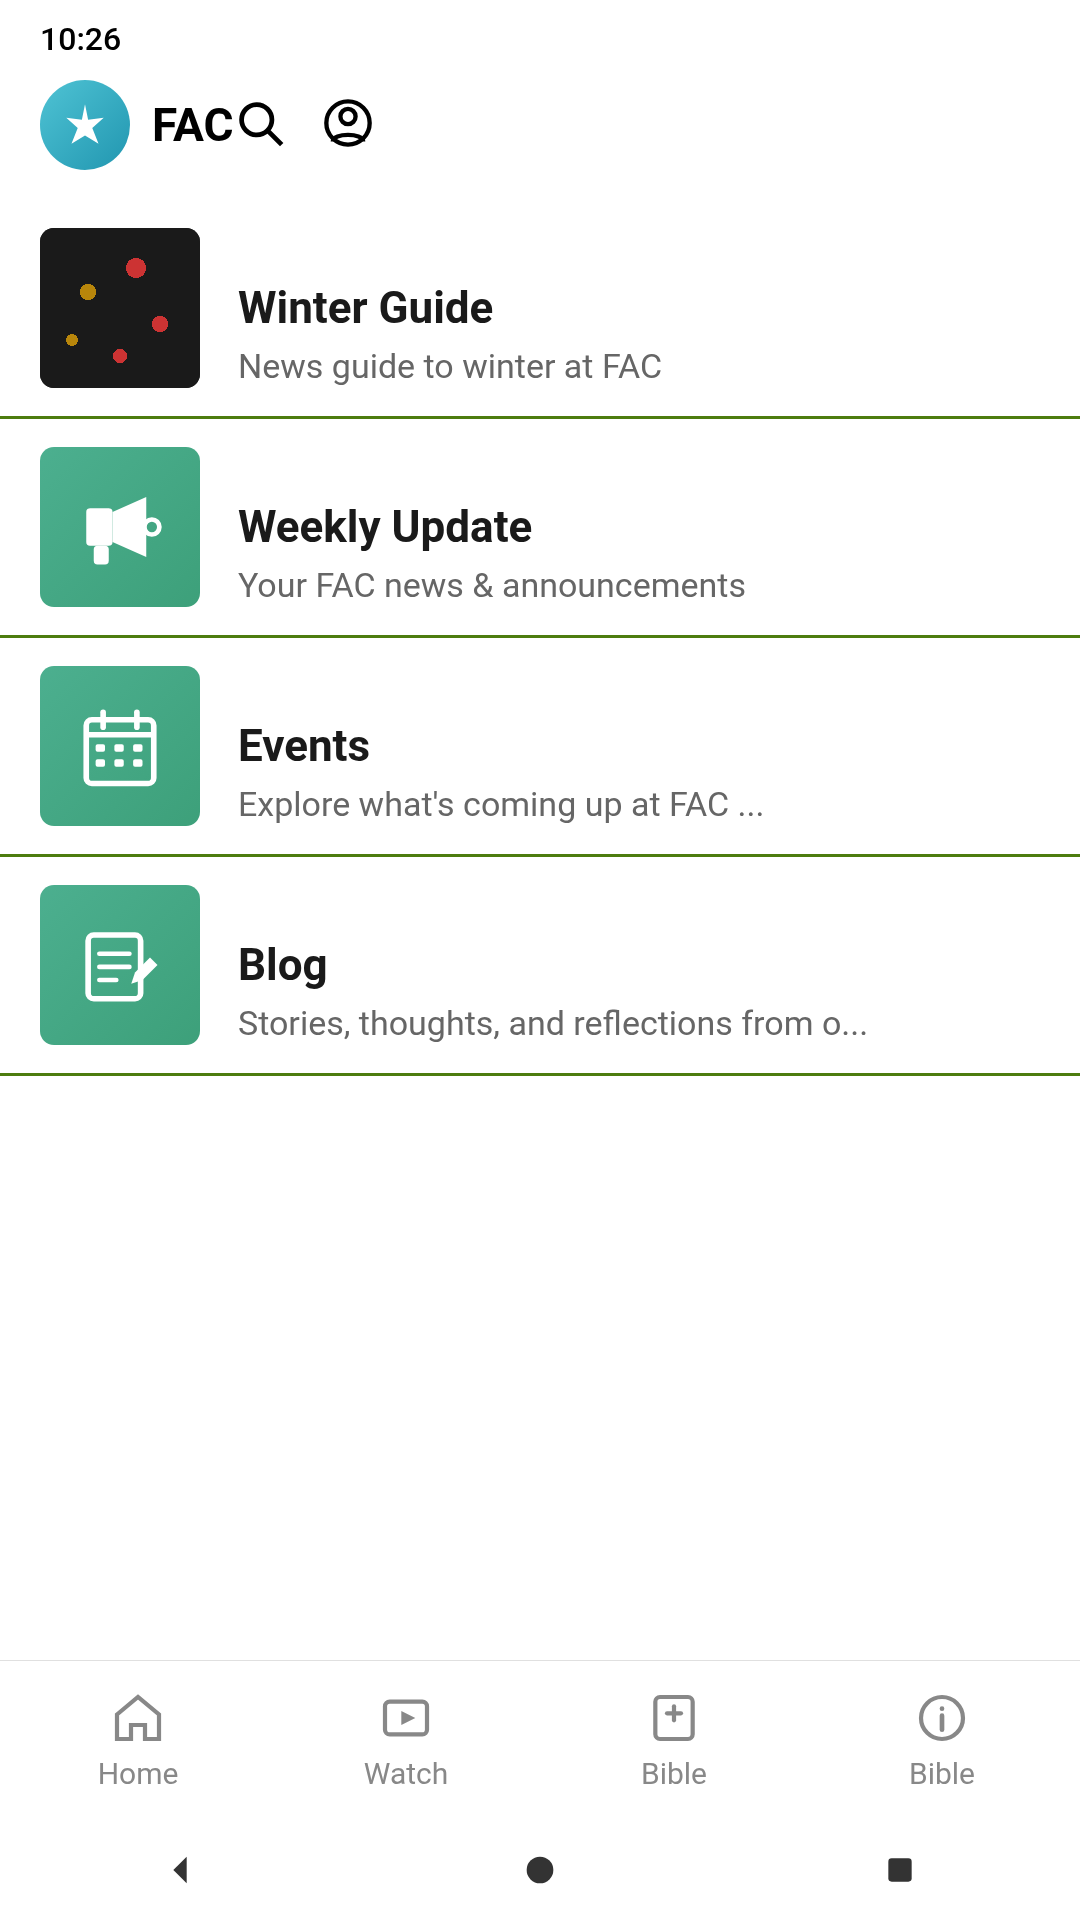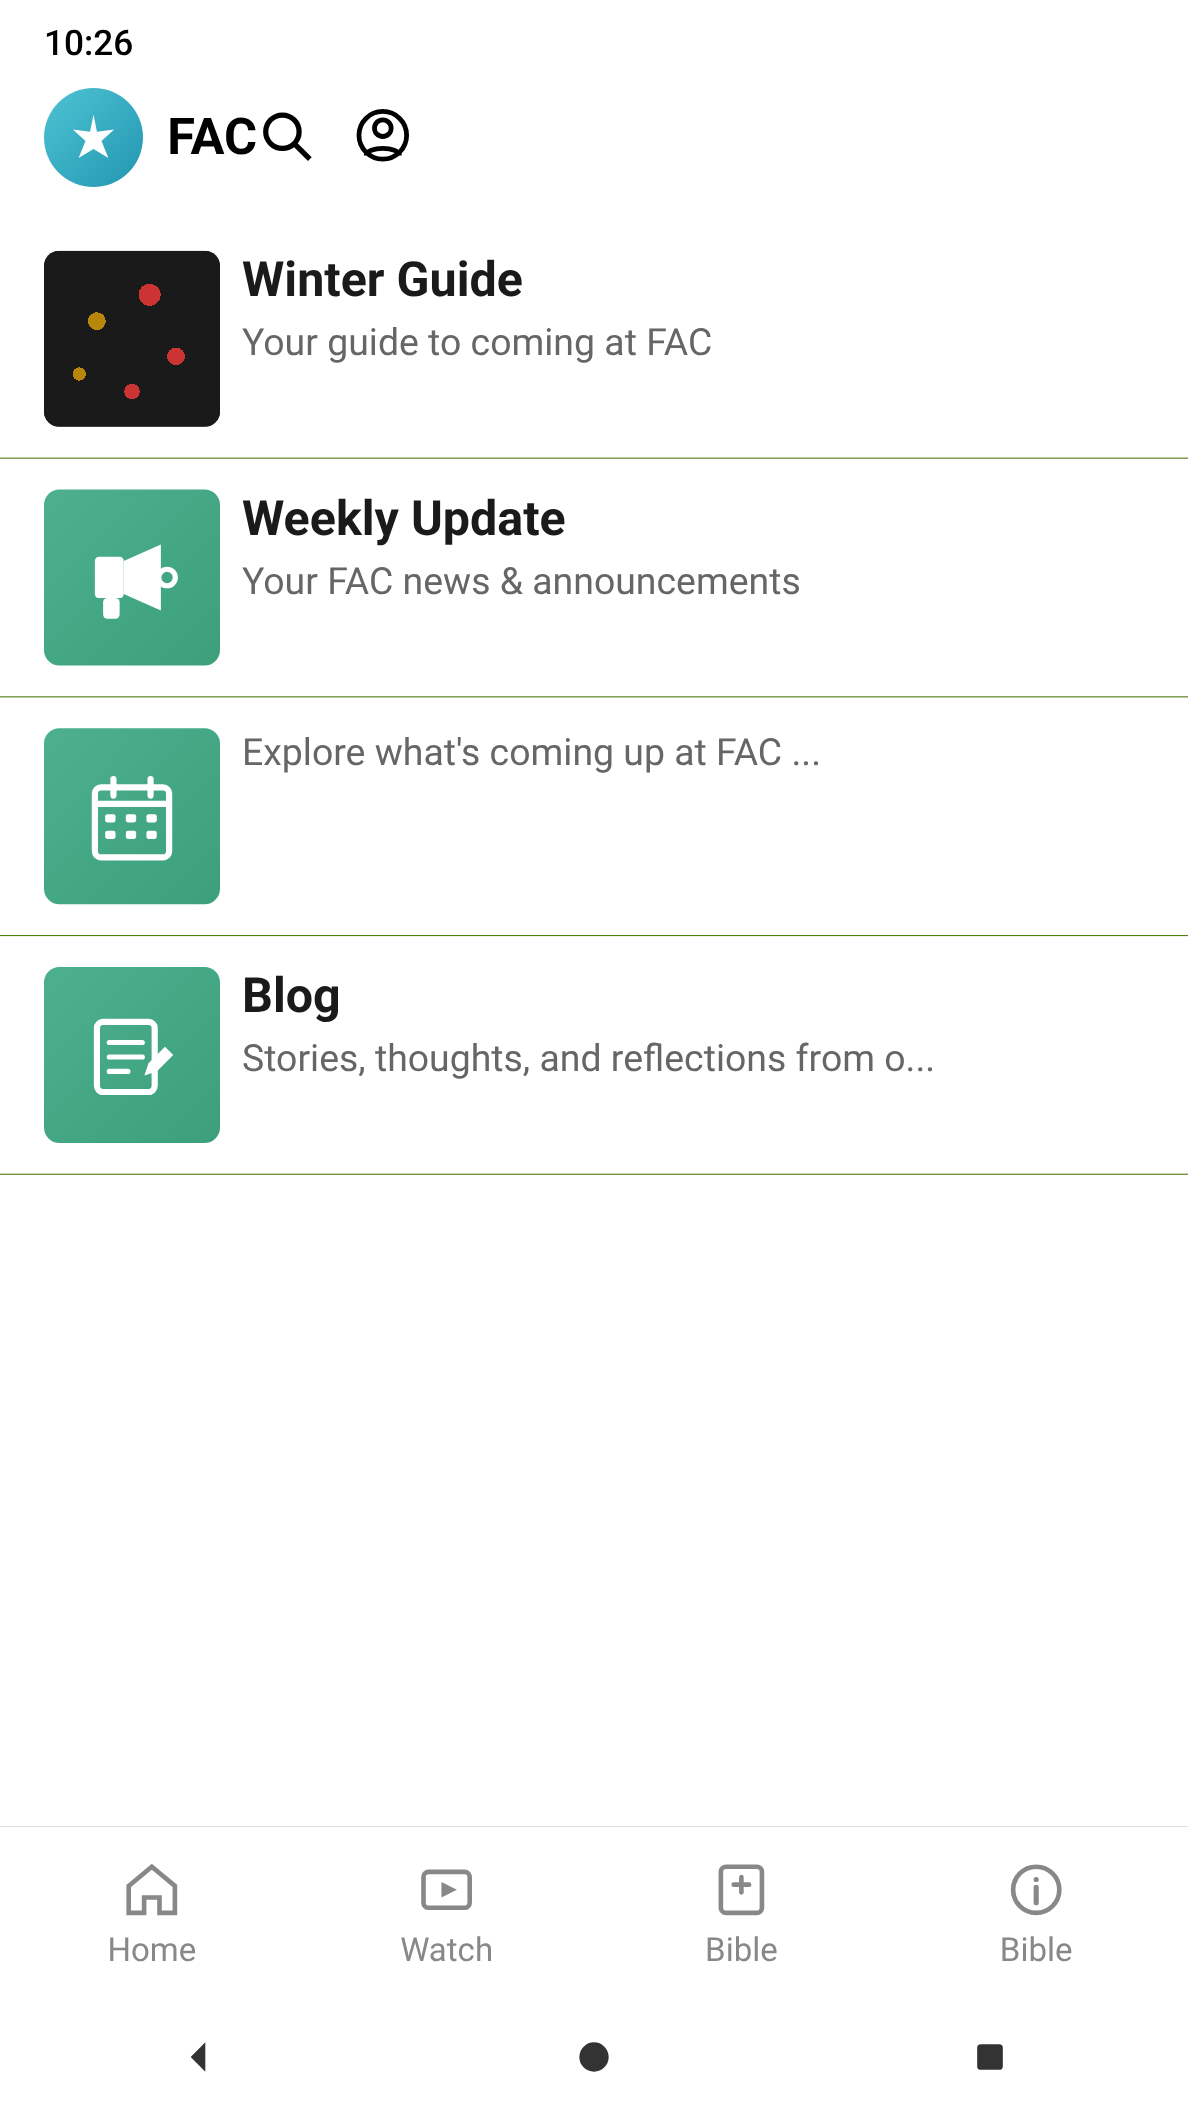--- a/index.html
+++ b/index.html
@@ -83,24 +83,24 @@
       cursor: pointer;
     }
 
     
     .content-list {
       margin-top: 20px;
     }
 
     .list-item {
       display: flex;
-      align-items: flex-start;
+      align-items: flex-end;
       padding: 28px 40px;
-      border-bottom: 1px solid #4d7c0f;
-      gap: 20px;
+      border-bottom: 3px solid #4d7c0f;
+      gap: 38px;
       cursor: pointer;
     }
 
     .item-thumbnail {
       width: 160px;
       height: 160px;
       border-radius: 14px;
       flex-shrink: 0;
       overflow: hidden;
     }
@@ -288,21 +288,21 @@
 </div>
 
 <div class="content-list">
 
   <div class="list-item">
     <div class="item-thumbnail">
       <div class="winter-guide-img"></div>
     </div>
     <div class="item-text">
       <div class="item-title">Winter Guide</div>
-      <div class="item-subtitle">Your guide to coming at FAC</div>
+      <div class="item-subtitle">News guide to winter at FAC</div>
     </div>
   </div>
 
   <div class="list-item">
     <div class="green-icon-box">
       <svg viewBox="0 0 48 48" fill="white" xmlns="http://www.w3.org/2000/svg">
         <rect x="6" y="14" width="14" height="20" rx="2" fill="white"></rect>
         <path d="M20 16 L38 8 L38 40 L20 32 Z" fill="white"></path>
         <rect x="10" y="34" width="8" height="10" rx="2" fill="white"></rect>
         <circle cx="41" cy="24" r="4" fill="none" stroke="white" stroke-width="2.5"></circle>
@@ -323,20 +323,21 @@
         <line x1="33" y1="6" x2="33" y2="14" stroke="white" stroke-width="3" stroke-linecap="round"></line>
         <rect x="11" y="23" width="5" height="4" rx="1" fill="white"></rect>
         <rect x="21" y="23" width="5" height="4" rx="1" fill="white"></rect>
         <rect x="31" y="23" width="5" height="4" rx="1" fill="white"></rect>
         <rect x="11" y="31" width="5" height="4" rx="1" fill="white"></rect>
         <rect x="21" y="31" width="5" height="4" rx="1" fill="white"></rect>
         <rect x="31" y="31" width="5" height="4" rx="1" fill="white"></rect>
       </svg>
     </div>
     <div class="item-text">
+      <div class="item-title">Events</div>
       <div class="item-subtitle">Explore what's coming up at FAC ...</div>
     </div>
   </div>
 
   <div class="list-item">
     <div class="green-icon-box">
       <svg viewBox="0 0 48 48" fill="white" xmlns="http://www.w3.org/2000/svg">
         <rect x="7" y="8" width="28" height="34" rx="3" fill="none" stroke="white" stroke-width="3"></rect>
         <line x1="13" y1="18" x2="29" y2="18" stroke="white" stroke-width="2.5" stroke-linecap="round"></line>
         <line x1="13" y1="25" x2="29" y2="25" stroke="white" stroke-width="2.5" stroke-linecap="round"></line>

